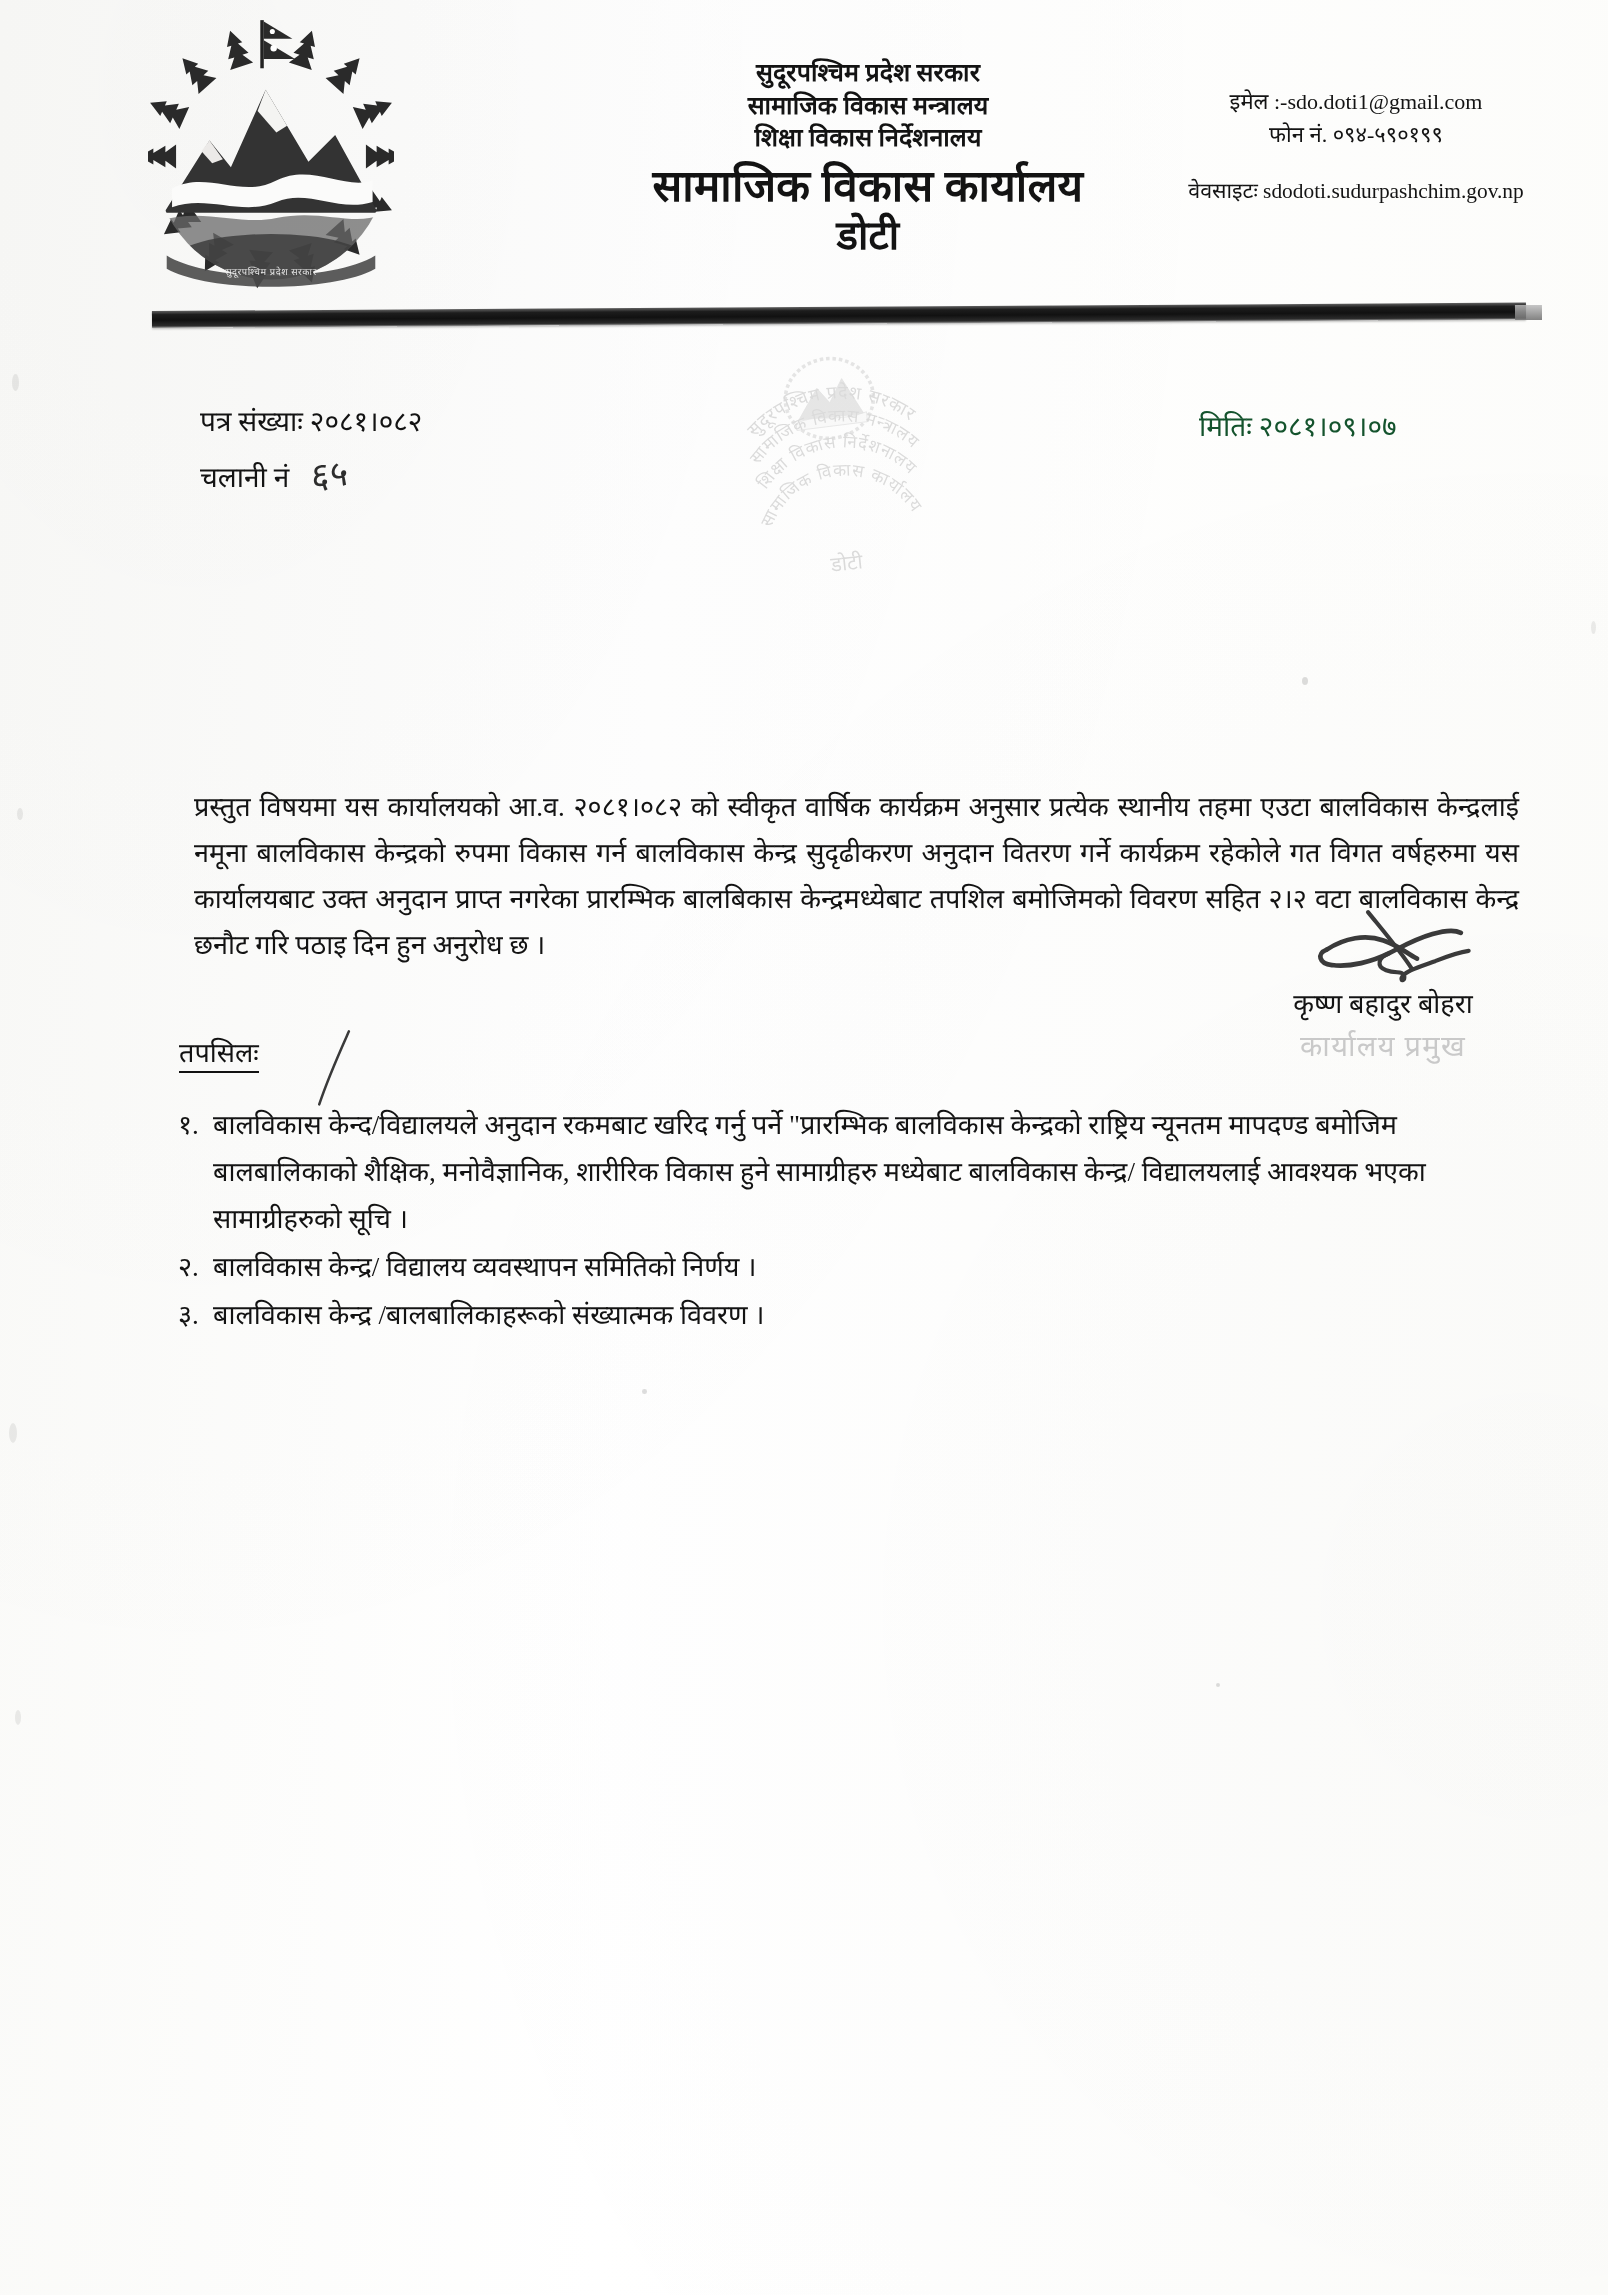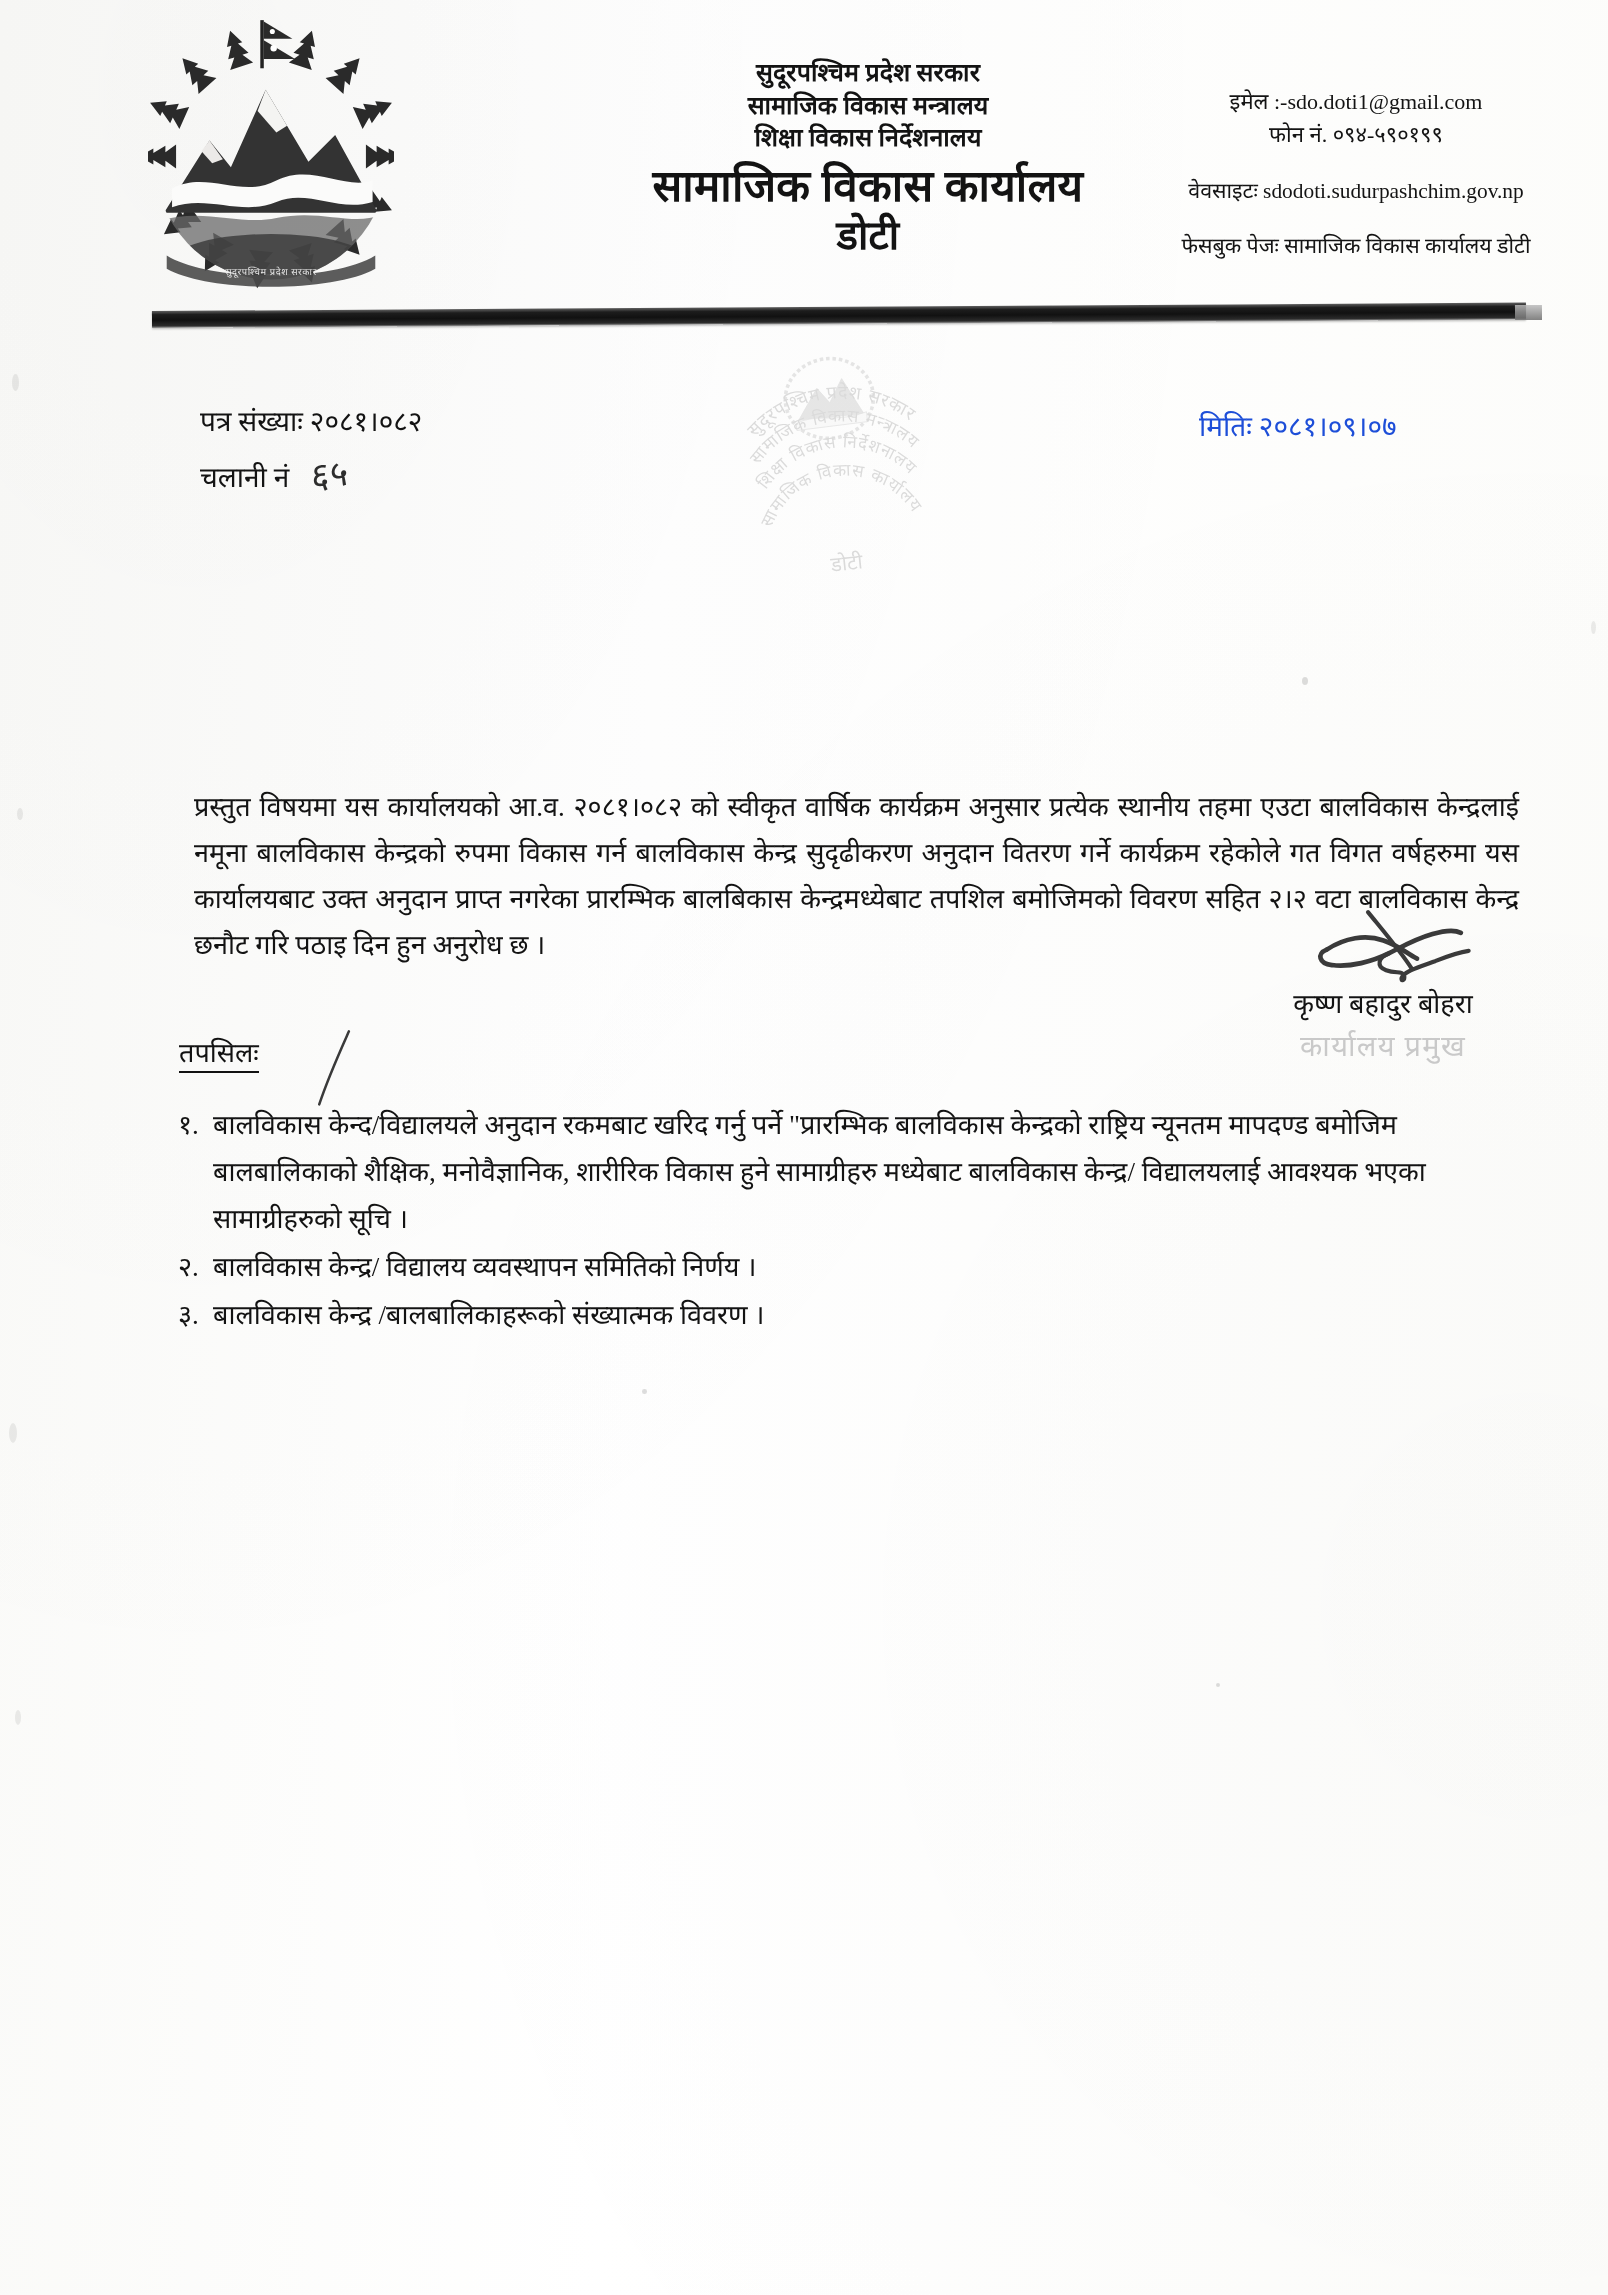--- a/index.html
+++ b/index.html
@@ -141,21 +141,21 @@
     margin-left: 14.7px;
     font-family: "DejaVu Sans", sans-serif;
     font-weight: 400;
   }
 
   .meta-date {
     position: absolute;
     left: 1199px;
     top: 406px;
     font-size: 28px;
-    color: #1d4ed8;
+    color: #14532d;
     white-space: nowrap;
   }
 
   
   .stamp {
     position: absolute;
     left: 695px;
     top: 327px;
     width: 281px;
     height: 260px;
@@ -367,21 +367,20 @@
       <div class="org-line2">सामाजिक विकास मन्त्रालय</div>
       <div class="org-line3">शिक्षा विकास निर्देशनालय</div>
       <div class="org-office">सामाजिक विकास कार्यालय</div>
       <div class="org-district">डोटी</div>
     </div>
 
     <div class="contact-block">
       <div class="c-line">इमेल :-sdo.doti1@gmail.com</div>
       <div class="c-line">फोन नं. ०९४-५९०१९९</div>
       <div class="c-line c-wide">वेवसाइटः sdodoti.sudurpashchim.gov.np</div>
-      <div class="c-line c-wide">फेसबुक पेजः सामाजिक विकास कार्यालय डोटी</div>
     </div>
   </div>
 
   <div class="rule-bar"></div>
   <div class="rule-bar-tail"></div>
 
   <div class="stamp">
     <svg viewBox="0 0 200 190" xmlns="http://www.w3.org/2000/svg">
       <defs>
         <path id="arcA" d="M 18,118 A 84,84 0 0 1 182,118" fill="none"></path>

